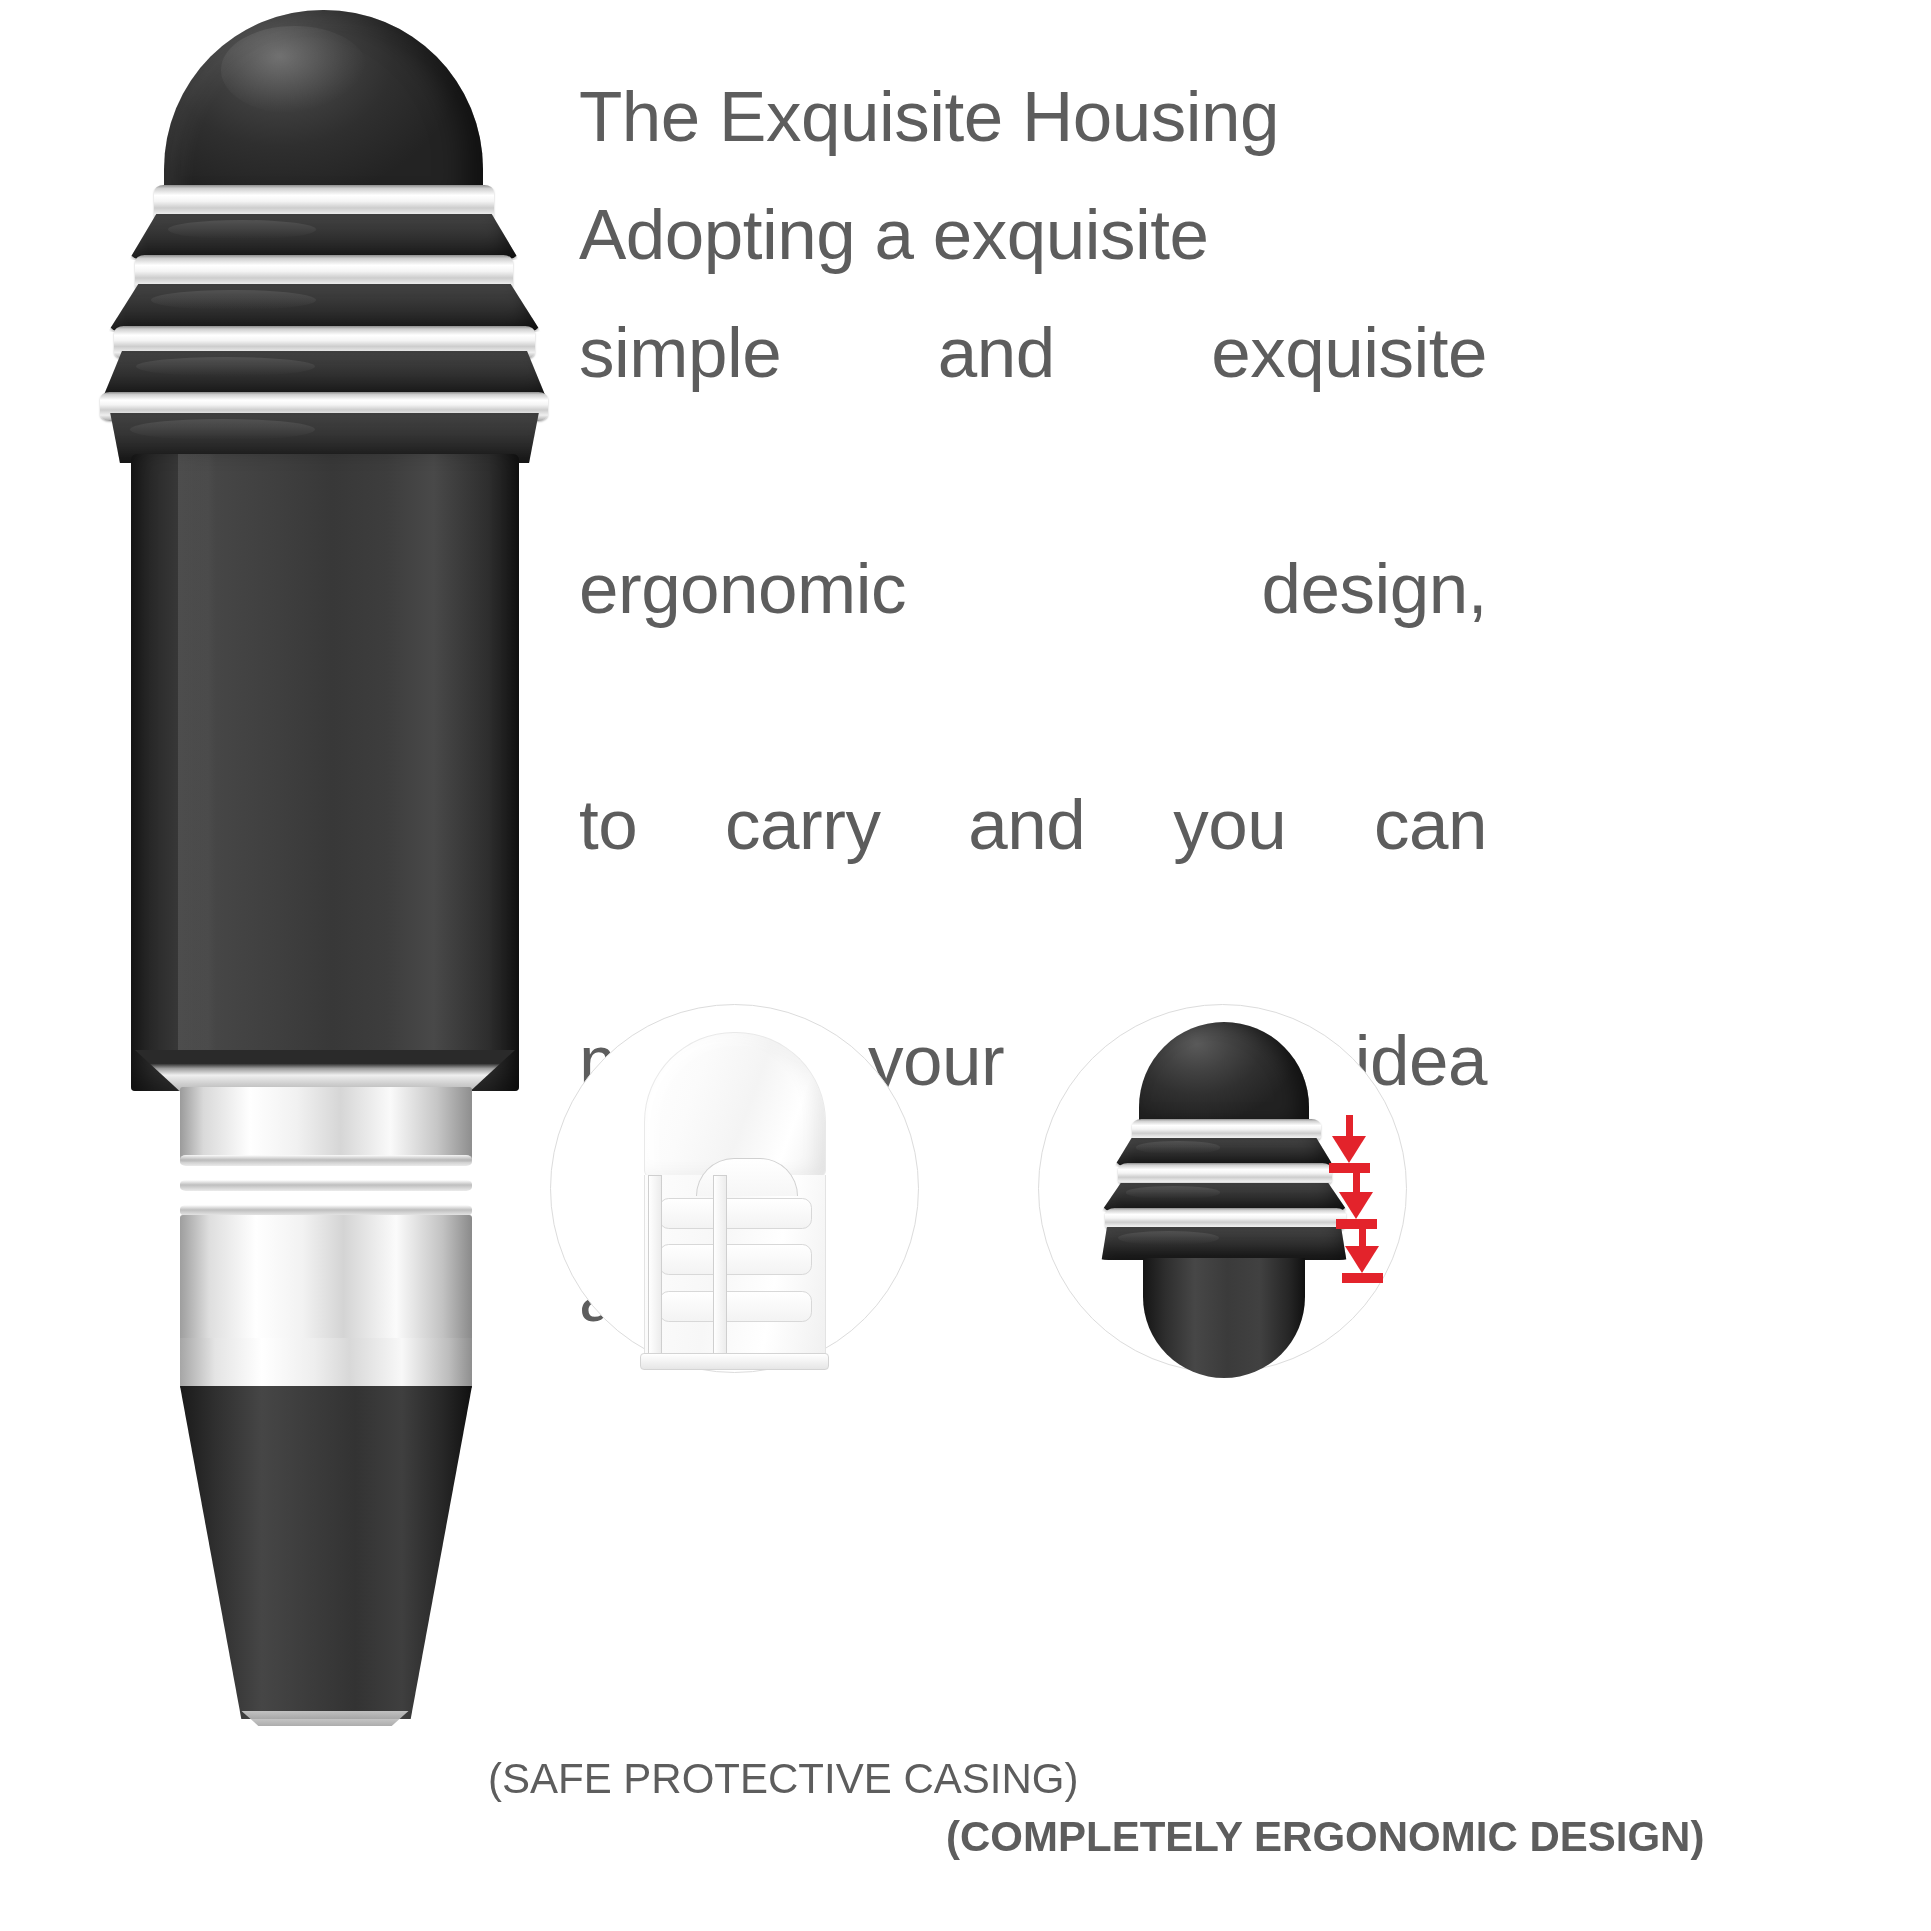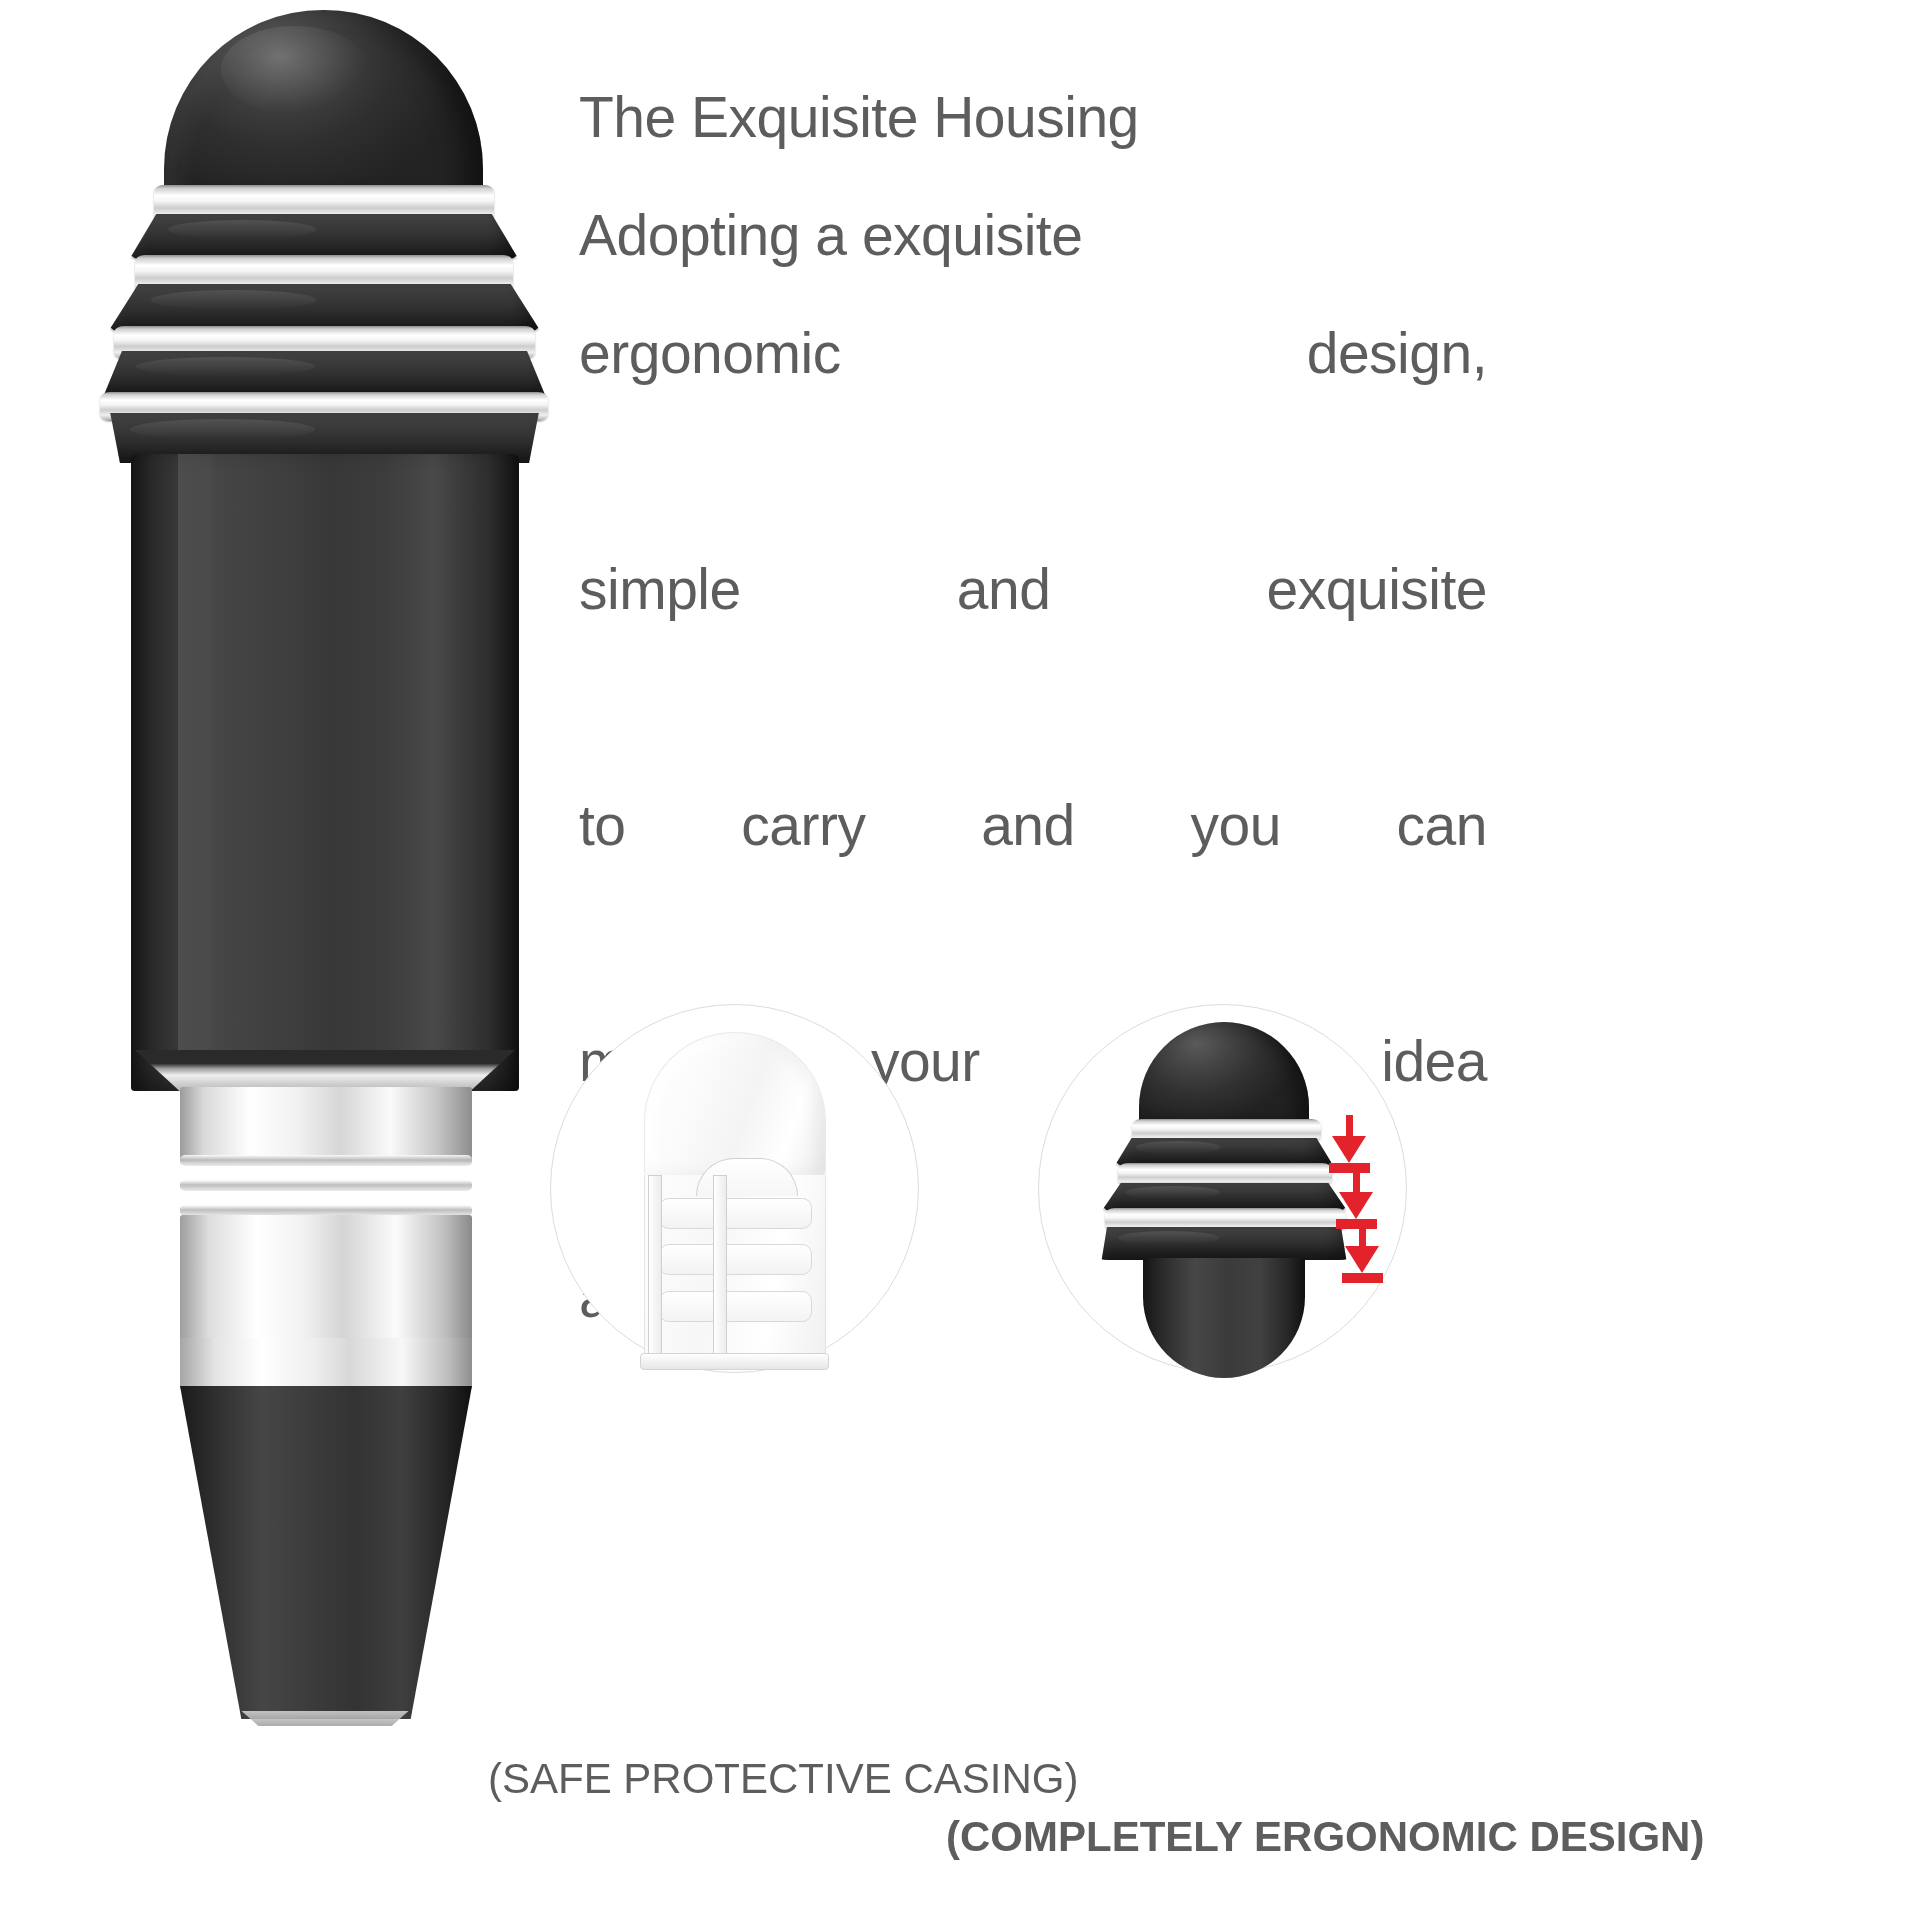--- a/index.html
+++ b/index.html
@@ -95,21 +95,21 @@
     position:absolute;left:238px;top:1711px;width:174px;height:15.4px;
     background:linear-gradient(180deg,#d8d8d8,#9e9e9e);
     clip-path:polygon(2% 0,98% 0,88% 100%,12% 100%);
     opacity:.85;
   }
 
   
   .copy{
     position:absolute;left:579px;top:58px;width:908px;
     color:#5d5d5d;
-    font-size:57px;
+    font-size:71px;
     line-height:118px;
     text-align:justify;
     text-justify:inter-word;
     letter-spacing:-0.5px;
     font-weight:400;
   }
   .copy .ln{display:block;white-space:nowrap;}
   .copy .jln{
     display:block;
     text-align:justify;
@@ -214,22 +214,22 @@
     <div class="thread" style="top:1205px;"></div>
     <div class="silverbody"></div>
     <div class="silvershoulder"></div>
     <div class="tip"></div>
     <div class="tipend"></div>
   </div>
 
   <div class="copy">
     <span class="ln">The Exquisite Housing</span>
     <span class="ln">Adopting a exquisite</span>
+    <span class="jln">simple and exquisite</span>
     <span class="jln">ergonomic design,</span>
-    <span class="jln">simple and exquisite</span>
     <span class="jln">to carry and you can</span>
     <span class="jln">make your DIY idea</span>
     <span class="ln">anytime</span>
   </div>
 
   <div class="inset" id="inset-left">
     <div class="tcap">
       <div class="tdome"></div>
       <div class="tbody"></div>
       <div class="tarch"></div>

